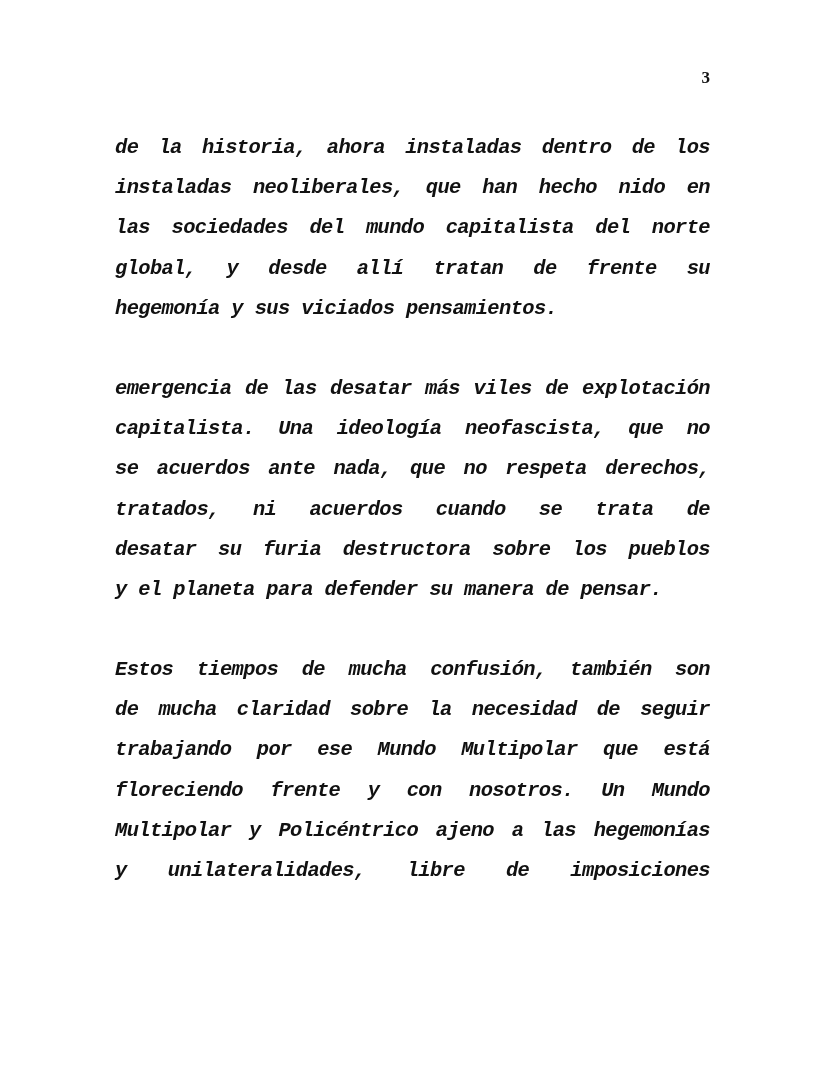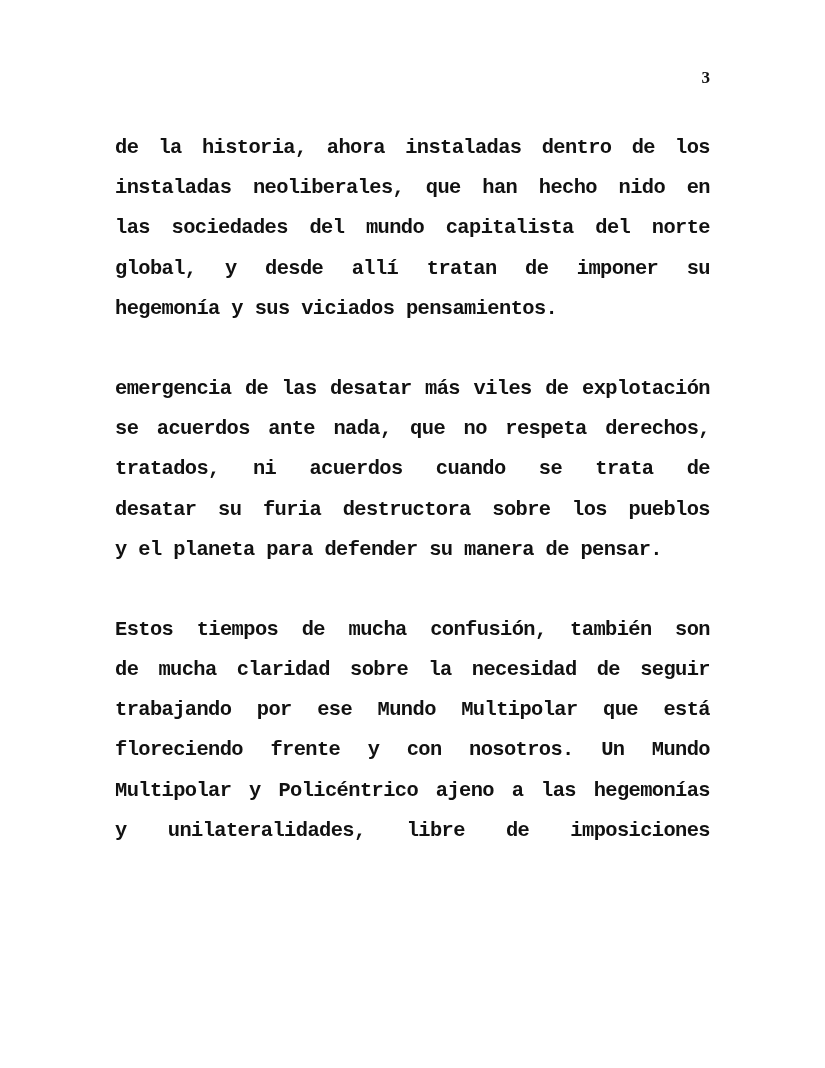--- a/index.html
+++ b/index.html
@@ -32,20 +32,21 @@
       font-family: "Liberation Mono", monospace;
       font-weight: bold;
       font-size: 20.4px;
       letter-spacing: -0.6px;
     }
     .paragraph {
       margin: 0 0 40px 0;
       line-height: 40.2px;
       text-align: justify;
       text-align-last: left;
+      font-style: italic;
     }
     .line {
       display: block;
       text-align: justify;
       text-align-last: justify;
       white-space: nowrap;
       height: 40.2px;
     }
     .line.last {
       text-align-last: left;
@@ -55,26 +56,27 @@
 <body>
 
 <div class="page">
   <div class="page-number">3</div>
 
   <div class="body-text">
     <p class="paragraph">
       <span class="line">de la historia, ahora instaladas dentro de los</span>
       <span class="line">instaladas neoliberales, que han hecho nido en</span>
       <span class="line">las sociedades del mundo capitalista del norte</span>
-      <span class="line">global, y desde allí tratan de imponer su</span>
+      <span class="line">global, y desde allí tratan de frente su</span>
       <span class="line last">hegemonía y sus viciados pensamientos.</span>
     </p>
 
     <p class="paragraph">
       <span class="line">emergencia de las desatar más viles de explotación</span>
+      <span class="line">capitalista. Una ideología neofascista, que no</span>
       <span class="line">se acuerdos ante nada, que no respeta derechos,</span>
       <span class="line">tratados, ni acuerdos cuando se trata de</span>
       <span class="line">desatar su furia destructora sobre los pueblos</span>
       <span class="line last">y el planeta para defender su manera de pensar.</span>
     </p>
 
     <p class="paragraph">
       <span class="line">Estos tiempos de mucha confusión, también son</span>
       <span class="line">de mucha claridad sobre la necesidad de seguir</span>
       <span class="line">trabajando por ese Mundo Multipolar que está</span>

